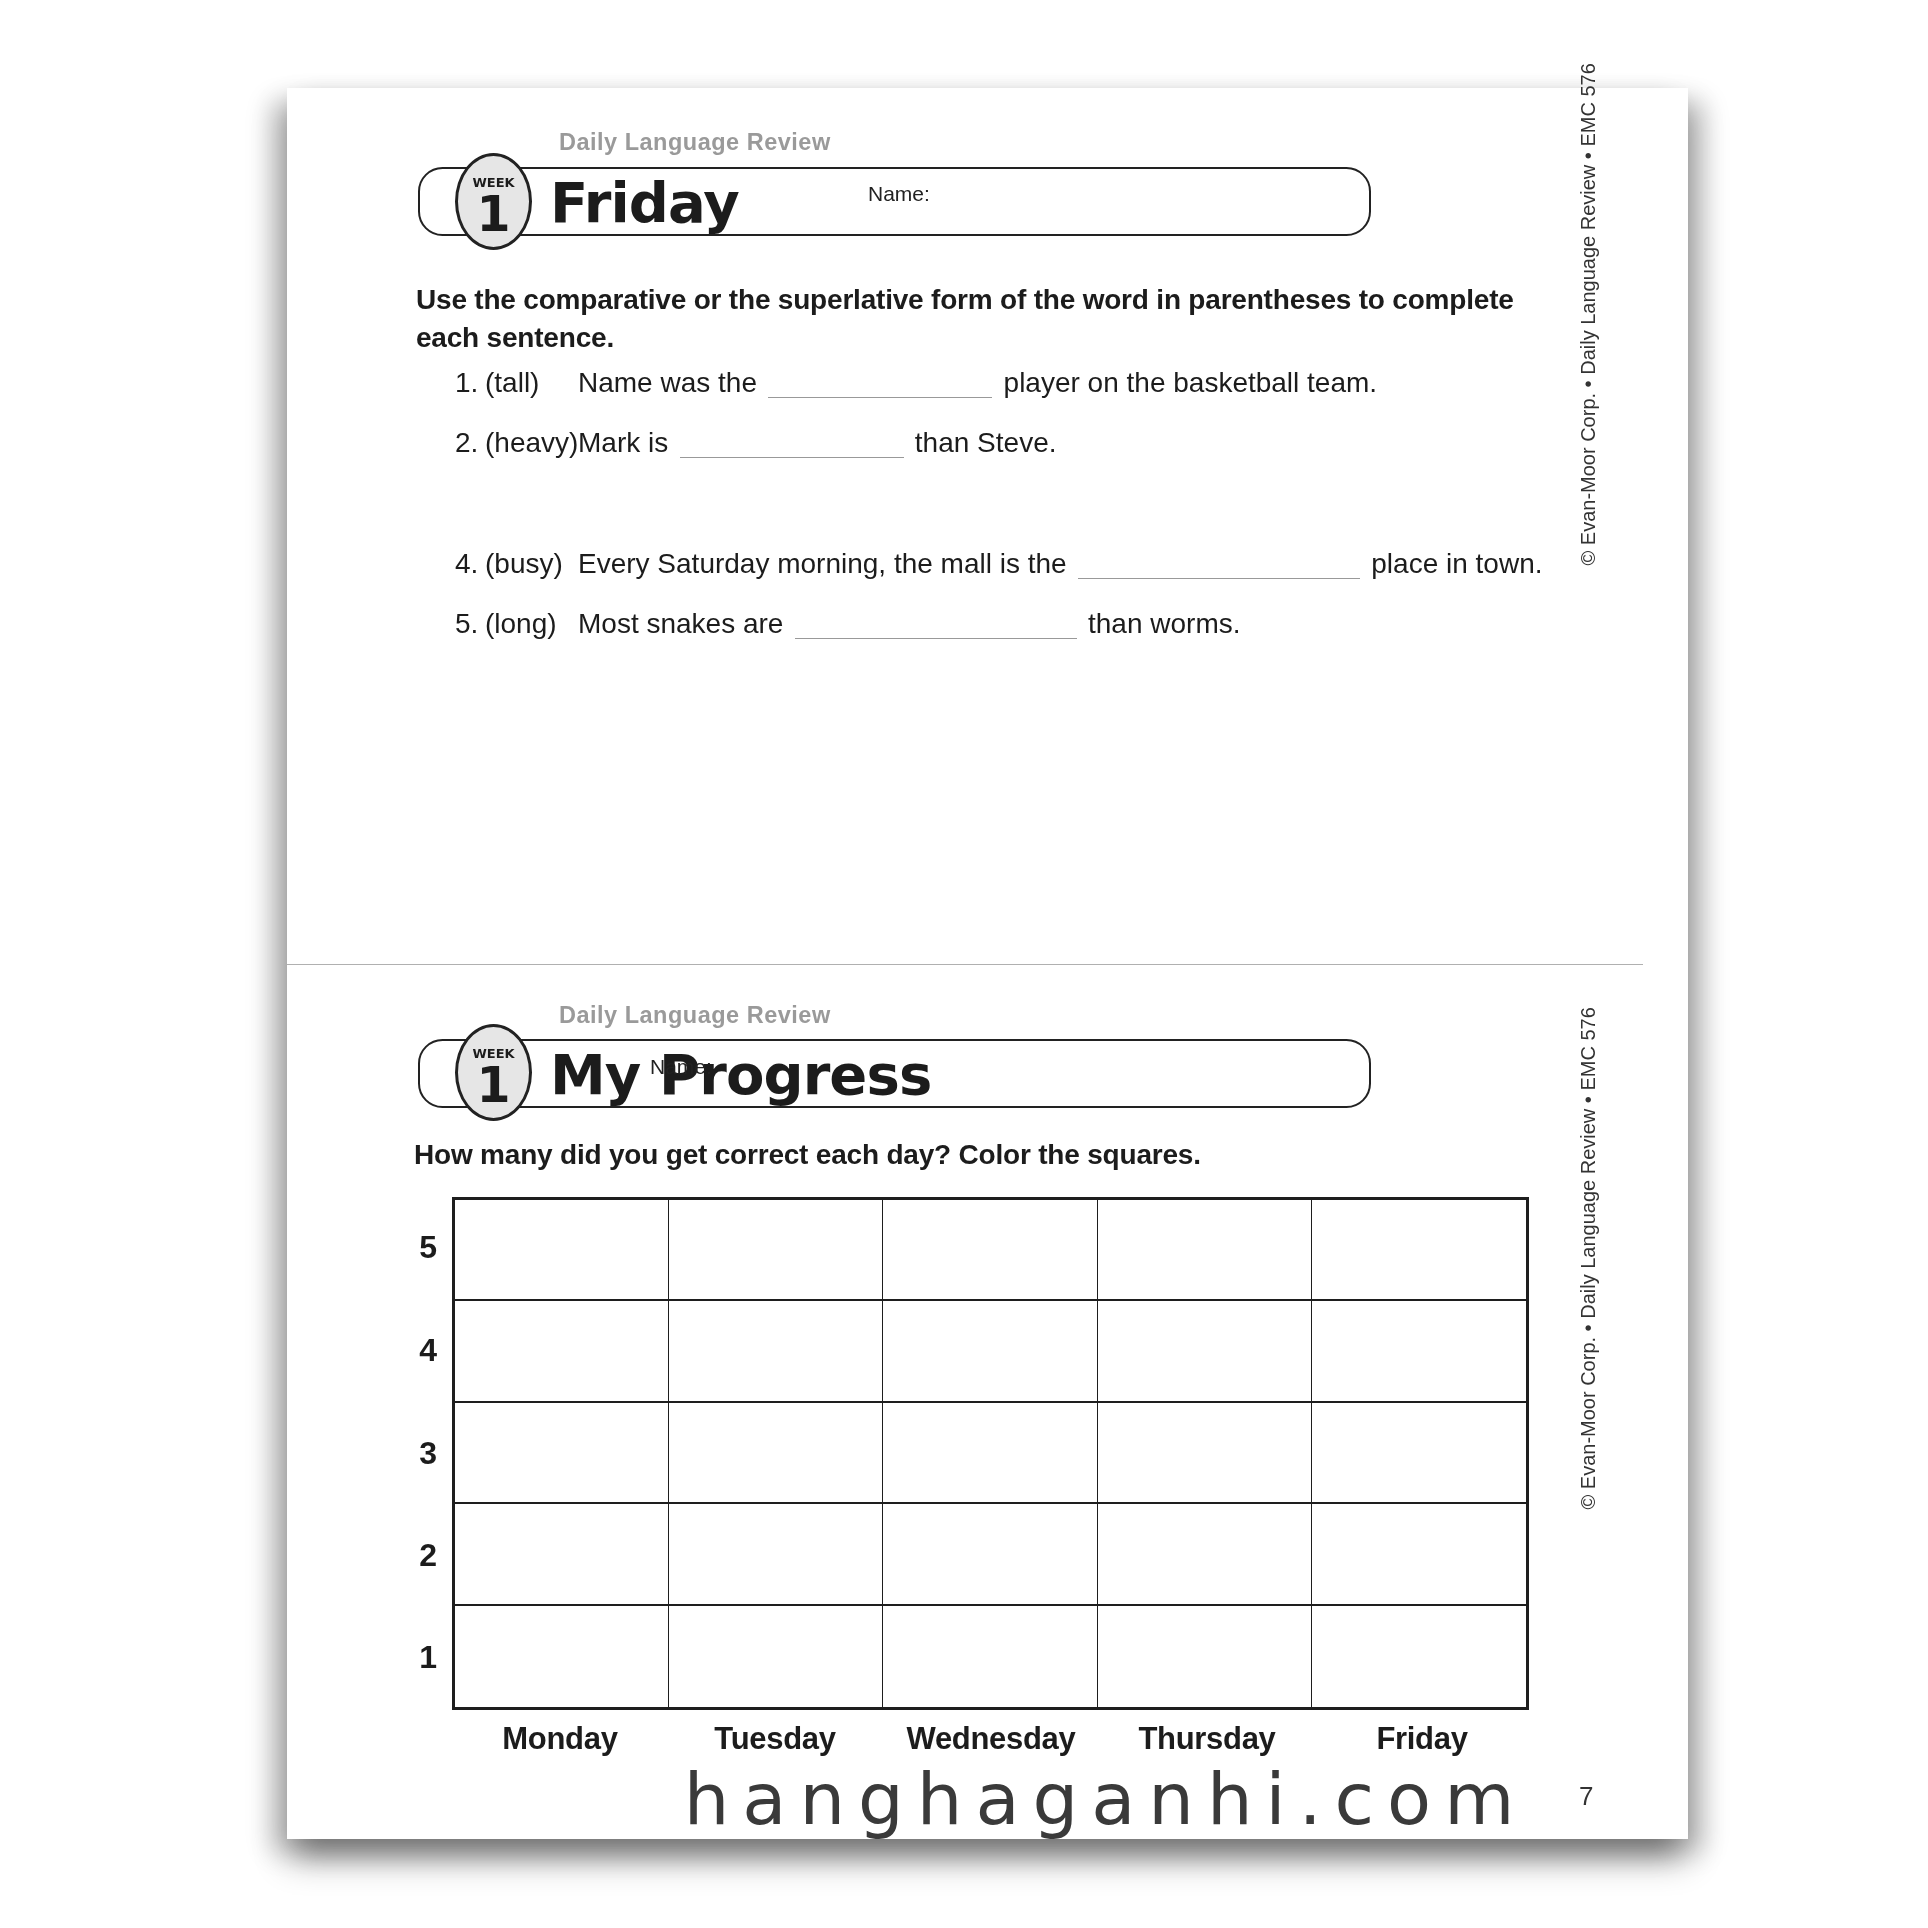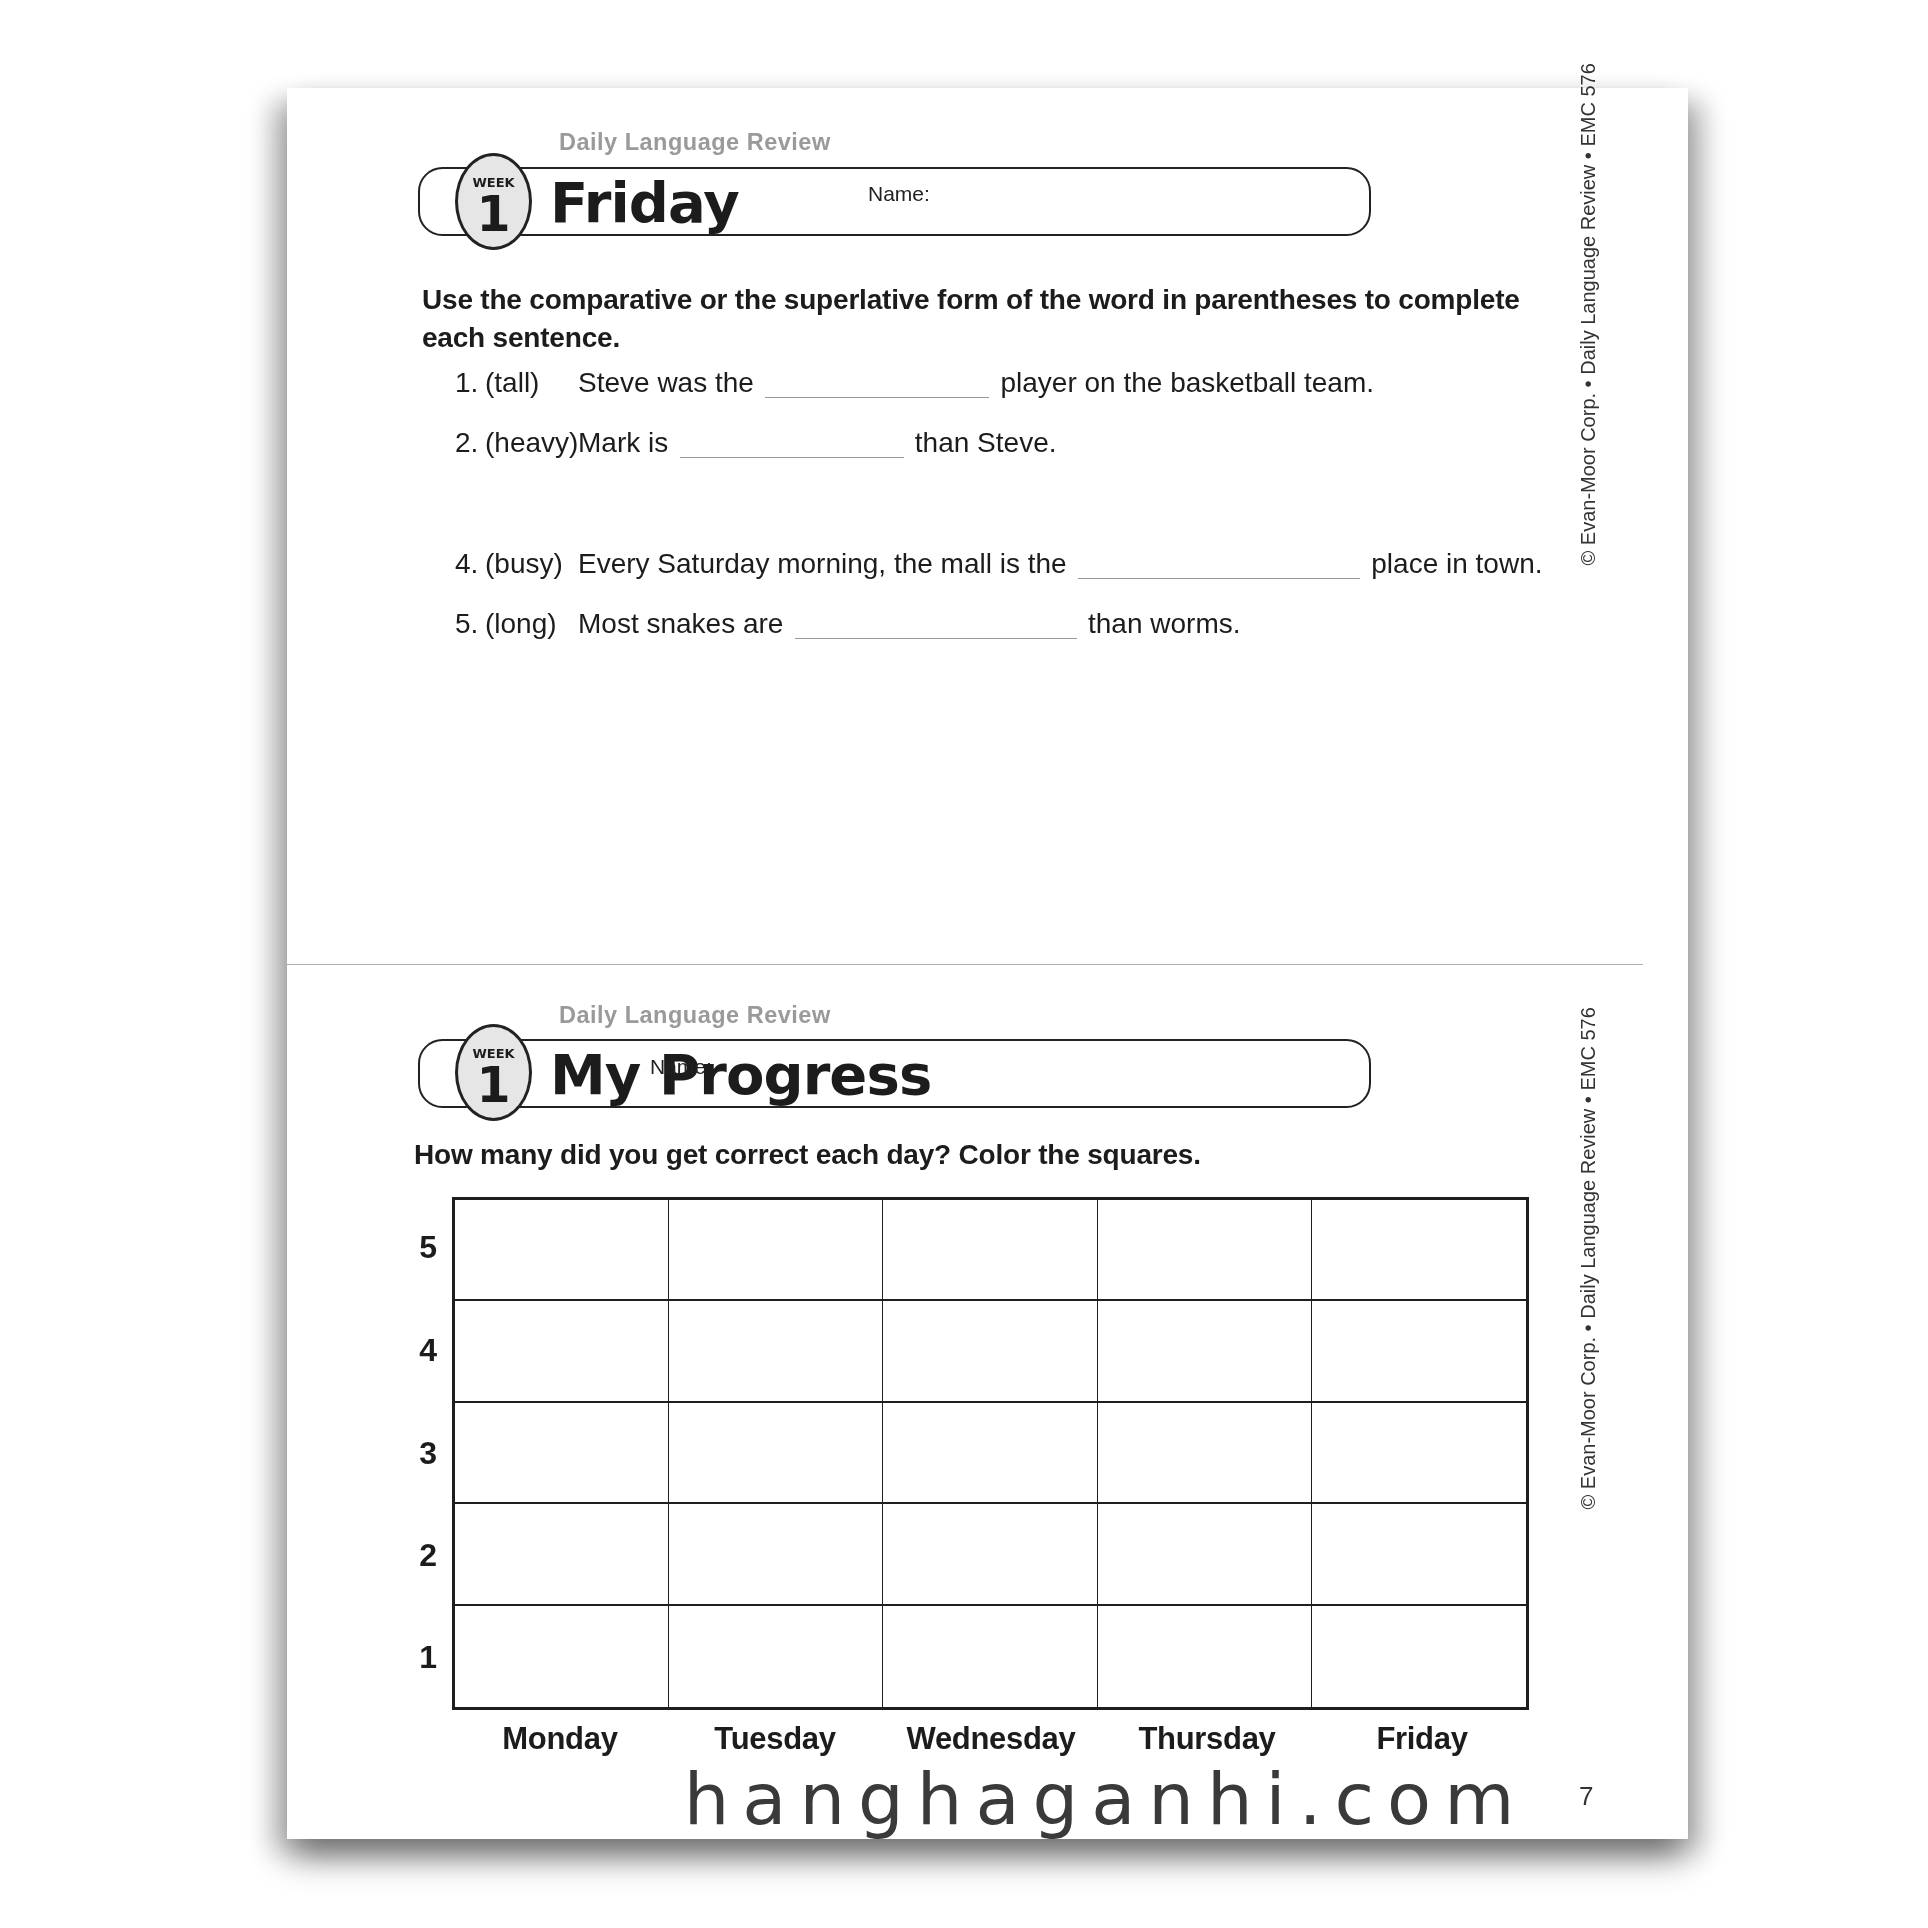--- a/index.html
+++ b/index.html
@@ -47,21 +47,21 @@
     font-family:"DejaVu Sans",sans-serif;font-weight:800;font-size:56px;letter-spacing:-0.9px;
     white-space:nowrap;
   }
   .title.t{top:79px}
   .title.b{top:951px}
   .namelabel{position:absolute;font-size:21px;color:#222;z-index:2;margin-top:11px;}
   .namelabel.t{left:581px;top:83px;}
   .namelabel.b{left:363px;top:956px;}
   
   .instructions{
-    position:absolute;left:135px;top:193px;font-size:28px;font-weight:bold;
+    position:absolute;left:129px;top:193px;font-size:28px;font-weight:bold;
     line-height:38px;letter-spacing:-0.2px;white-space:nowrap;
   }
   .item{
     position:absolute;left:168px;width:1177px;font-size:28px;white-space:nowrap;
     letter-spacing:0;
   }
   .item .n{display:inline-block;width:30px;}
   .item .w{display:inline-block;width:93px;}
   .blank{
     display:inline-block;height:9.4px;vertical-align:-5.6px;
@@ -119,21 +119,21 @@
   </div>
   <div class="title t">Friday</div>
   <div class="namelabel t">Name:</div>
 
   <div class="instructions">
     <div>Use the comparative or the superlative form of the word in parentheses to complete</div>
     <div>each sentence.</div>
   </div>
 
   <div class="item" style="top:279px">
-    <span class="n">1.</span><span class="w">(tall)</span><span>Steve was the</span><span class="blank s"></span><span>player on the basketball team.</span>
+    <span class="n">1.</span><span class="w">(tall)</span><span>Name was the</span><span class="blank s"></span><span>player on the basketball team.</span>
   </div>
   <div class="item" style="top:339px">
     <span class="n">2.</span><span class="w">(heavy)</span><span>Mark is</span><span class="blank s"></span><span>than Steve.</span>
   </div>
   <div class="item" style="top:460px">
     <span class="n">4.</span><span class="w">(busy)</span><span>Every Saturday morning, the mall is the</span><span class="blank l"></span><span>place in town.</span>
   </div>
   <div class="item" style="top:520px">
     <span class="n">5.</span><span class="w">(long)</span><span>Most snakes are</span><span class="blank l"></span><span>than worms.</span>
   </div>

